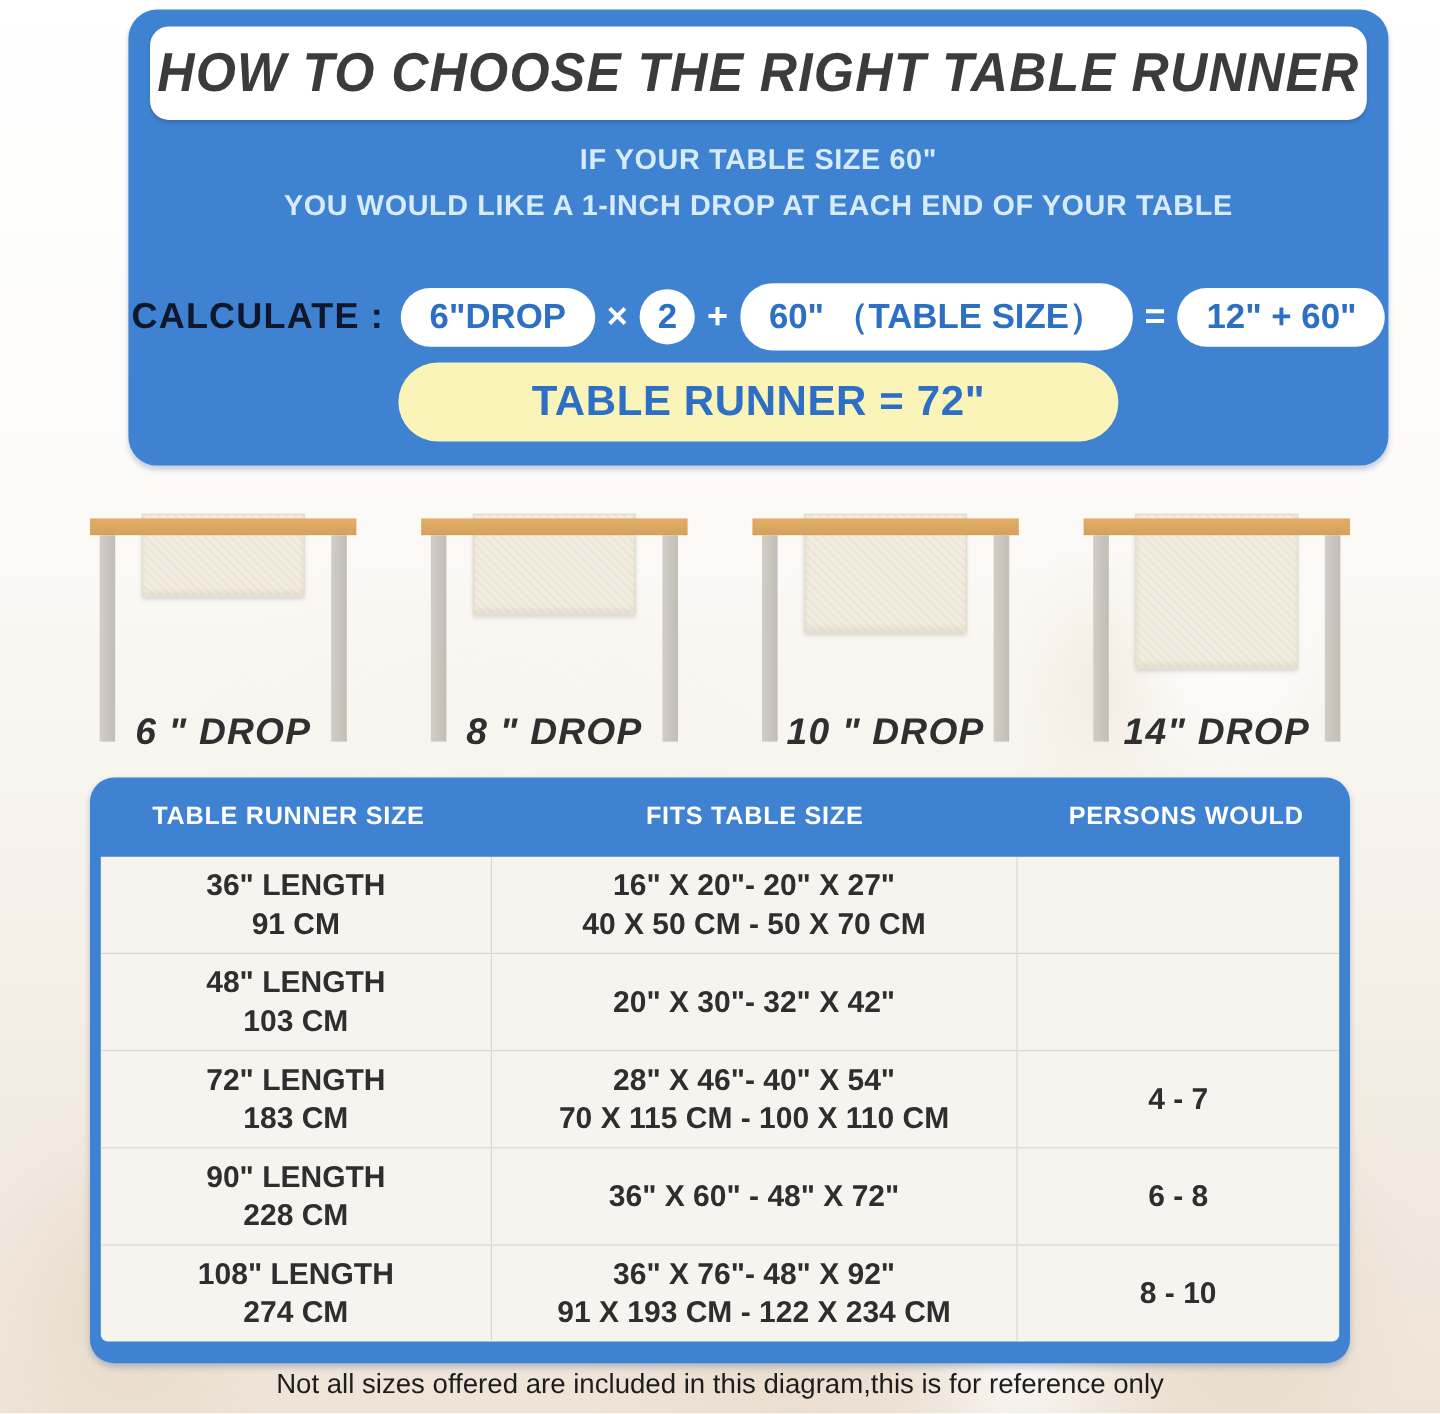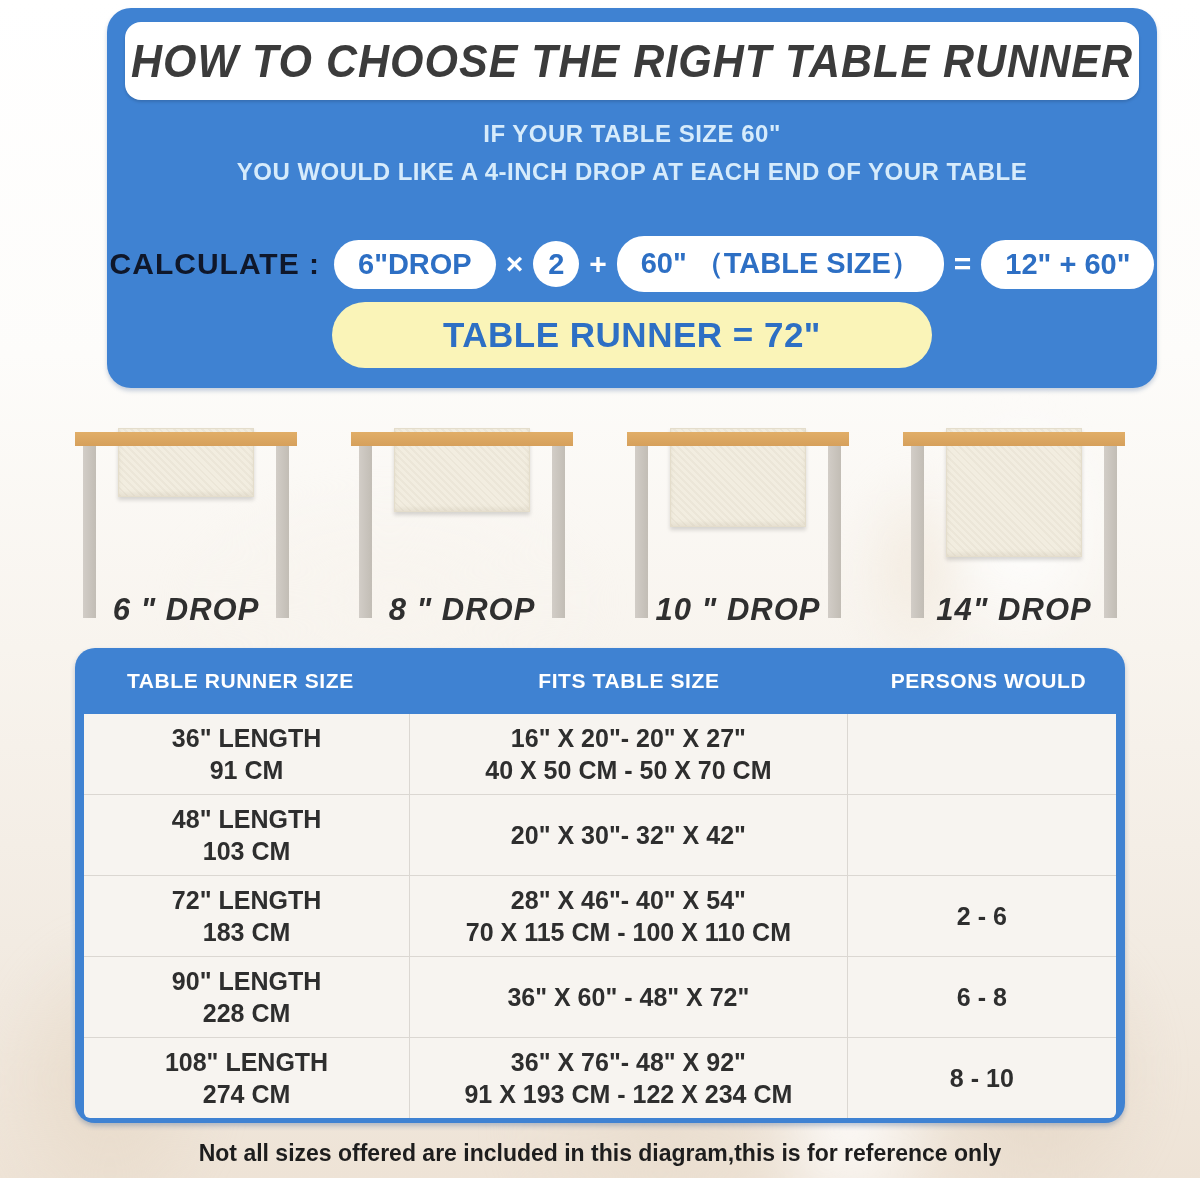--- a/index.html
+++ b/index.html
@@ -54,50 +54,50 @@
   .leg.l{left:8px;} .leg.r{right:8px;}
   .runner{position:absolute;top:6px;left:50%;transform:translateX(-50%);width:134px;
         background:#f2ede0;border:1px solid #e4ddcb;
         background-image:repeating-linear-gradient(45deg,rgba(120,100,70,0.05) 0 2px,transparent 2px 5px);
         box-shadow:0 3px 4px rgba(0,0,0,0.15), inset 0 -3px 4px rgba(150,130,100,0.12);}
   .drop-label{position:absolute;bottom:16px;left:0;width:100%;text-align:center;font-size:31px;
         font-weight:bold;font-style:italic;color:#2f2f2f;letter-spacing:1px;white-space:nowrap;}
 
   
   .size-table{position:absolute;top:648px;left:75px;width:1050px;background:#3f82d2;
-        border-radius:20px;padding-bottom:5px;box-shadow:0 3px 5px rgba(40,80,140,0.3);}
+        border-radius:20px;padding-bottom:18px;box-shadow:0 3px 5px rgba(40,80,140,0.3);}
   .thead{display:flex;height:66px;align-items:center;color:#ffffff;font-weight:bold;
         font-size:21px;letter-spacing:0.6px;}
   .th{text-align:center;}
   .c1{width:31.5%;} .c2{width:42.5%;} .c3{width:26%;}
   .tbody{margin:0 9px;background:#f7f4f0;border-radius:0 0 6px 6px;overflow:hidden;}
   .trow{display:flex;min-height:80px;border-bottom:1px solid #dbd7d2;}
   .trow:last-child{border-bottom:none;}
   .tcell{display:flex;flex-direction:column;justify-content:center;align-items:center;
         font-size:25px;font-weight:bold;color:#2e2e2e;line-height:1.3;padding:6px 4px;
         box-sizing:border-box;text-align:center;}
   .tcell.mid{border-left:1px solid #dbd7d2;border-right:1px solid #dbd7d2;}
 
   .footer-note{position:absolute;top:1140px;left:0;width:100%;text-align:center;font-size:23px;
-        font-weight:bold;color:#1d1d1d;}
+        font-weight:normal;color:#1d1d1d;}
 </style>
 </head>
 <body>
 
 <div class="canvas">
   <div class="bg">
     <div class="blobs"></div>
   </div>
 
   <div class="hero">
     <div class="title-box">
       <div class="title">HOW TO CHOOSE THE RIGHT TABLE RUNNER</div>
     </div>
     <div class="sub1">IF YOUR TABLE SIZE 60"</div>
-    <div class="sub2">YOU WOULD LIKE A 4-INCH DROP AT EACH END OF YOUR TABLE</div>
+    <div class="sub2">YOU WOULD LIKE A 1-INCH DROP AT EACH END OF YOUR TABLE</div>
 
     <div class="calc-row">
       <span class="calc-label">CALCULATE :</span>
       <span class="pill">6"DROP</span>
       <span class="op">×</span>
       <span class="circle">2</span>
       <span class="op">+</span>
       <span class="pill">60" （TABLE SIZE）</span>
       <span class="op">=</span>
       <span class="pill">12" + 60"</span>
@@ -165,21 +165,21 @@
       </div>
       <div class="trow">
         <div class="tcell c1">
           <span>72" LENGTH</span>
           <span>183 CM</span>
         </div>
         <div class="tcell mid c2">
           <span>28" X 46"- 40" X 54"</span>
           <span>70 X 115 CM - 100 X 110 CM</span>
         </div>
-        <div class="tcell c3">2 - 6</div>
+        <div class="tcell c3">4 - 7</div>
       </div>
       <div class="trow">
         <div class="tcell c1">
           <span>90" LENGTH</span>
           <span>228 CM</span>
         </div>
         <div class="tcell mid c2">
           <span>36" X 60" - 48" X 72"</span>
         </div>
         <div class="tcell c3">6 - 8</div>

